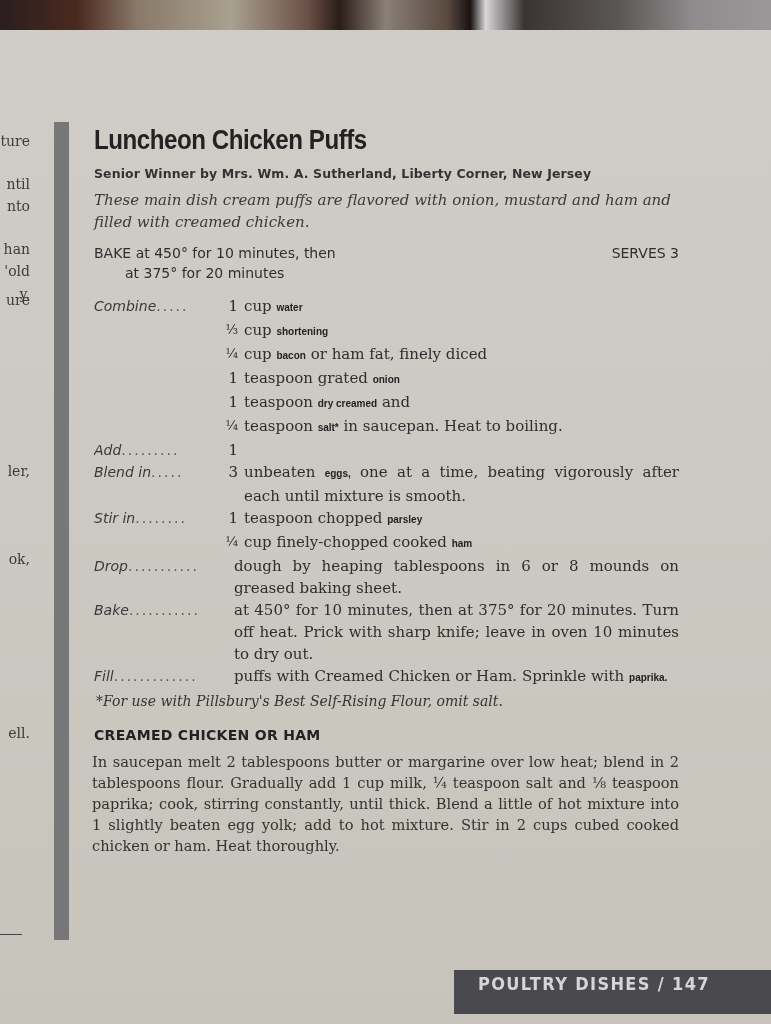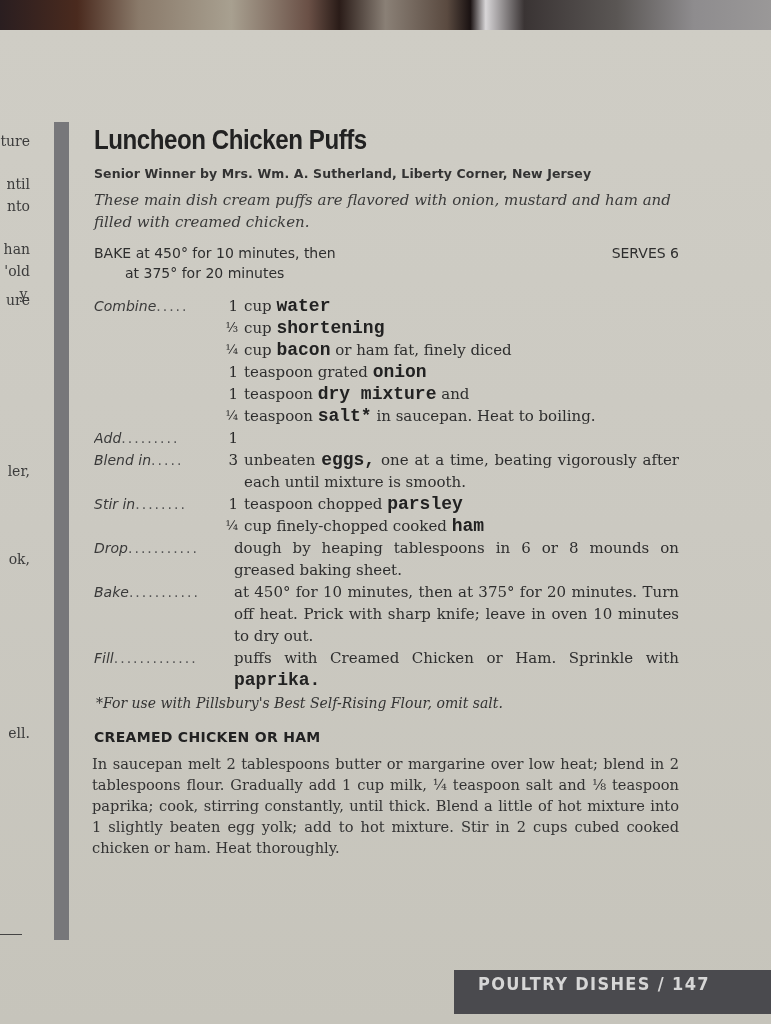--- a/index.html
+++ b/index.html
@@ -50,21 +50,21 @@
   .step { display:flex; line-height:22px; font-size:15.5px; }
   .verb {
     width:134px; flex:none;
     font-family:"DejaVu Sans", sans-serif; font-style:italic; font-size:14px; color:#3a3a3a;
     white-space:nowrap; overflow:hidden;
   }
   .verb .dots { letter-spacing:2px; color:#555; font-style:normal; }
   .qty { width:10px; flex:none; text-align:right; font-family:"DejaVu Serif", serif; font-size:15px; }
   .qty.frac { width:14px; margin-left:-4px; font-size:13px; }
   .txt { padding-left:6px; font-family:"DejaVu Serif", serif; font-size:15px; color:#2e2e2e; flex:1; text-align:justify; }
-  .txt b, .b { font-family:Liberation Mono, monospace; font-weight:bold; font-size:18px; color:#222; }
+  .txt b, .b { font-family:Liberation Sans, sans-serif; font-weight:bold; font-size:10px; color:#222; }
   .note {
     font-family:"DejaVu Serif", serif; font-style:italic; font-size:14px; color:#333;
     margin-top:4px; padding-left:2px;
   }
   .subtitle {
     text-align:left; font-family:"DejaVu Sans", sans-serif; font-weight:bold; font-size:14px;
     color:#222; margin-top:18px; letter-spacing:0.3px;
   }
   .sub-body {
     font-family:"DejaVu Serif", serif; font-size:14.6px; line-height:21px; color:#333;
@@ -106,21 +106,21 @@
 <div class="content">
   <h1 class="title">Luncheon Chicken Puffs</h1>
   <div class="byline">Senior Winner by Mrs. Wm. A. Sutherland, Liberty Corner, New Jersey</div>
   <div class="intro">These main dish cream puffs are flavored with onion, mustard and ham and filled with creamed chicken.</div>
 
   <div class="bake-row">
     <div>
       <div>BAKE at 450° for 10 minutes, then</div>
       <div class="indent">at 375° for 20 minutes</div>
     </div>
-    <div>SERVES 6</div>
+    <div>SERVES 3</div>
   </div>
 
   <div class="steps">
 
     <div class="step">
       <div class="verb"><span>Combine</span><span class="dots">.....</span></div>
       <div class="qty">1</div>
       <div class="txt"><span>cup </span><b>water</b><span></span></div>
     </div>
     <div class="step">
@@ -134,21 +134,21 @@
       <div class="txt"><span>cup </span><b>bacon</b><span> or ham fat, finely diced</span></div>
     </div>
     <div class="step">
       <div class="verb"></div>
       <div class="qty">1</div>
       <div class="txt"><span>teaspoon grated </span><b>onion</b><span></span></div>
     </div>
     <div class="step">
       <div class="verb"></div>
       <div class="qty">1</div>
-      <div class="txt"><span>teaspoon </span><b>dry mixture</b><span> and</span></div>
+      <div class="txt"><span>teaspoon </span><b>dry creamed</b><span> and</span></div>
     </div>
     <div class="step">
       <div class="verb"></div>
       <div class="qty frac">¼</div>
       <div class="txt"><span>teaspoon </span><b>salt*</b><span> in saucepan. Heat to boiling.</span></div>
     </div>
 
     <div class="step">
       <div class="verb"><span>Add</span><span class="dots">.........</span></div>
       <div class="qty">1</div>

